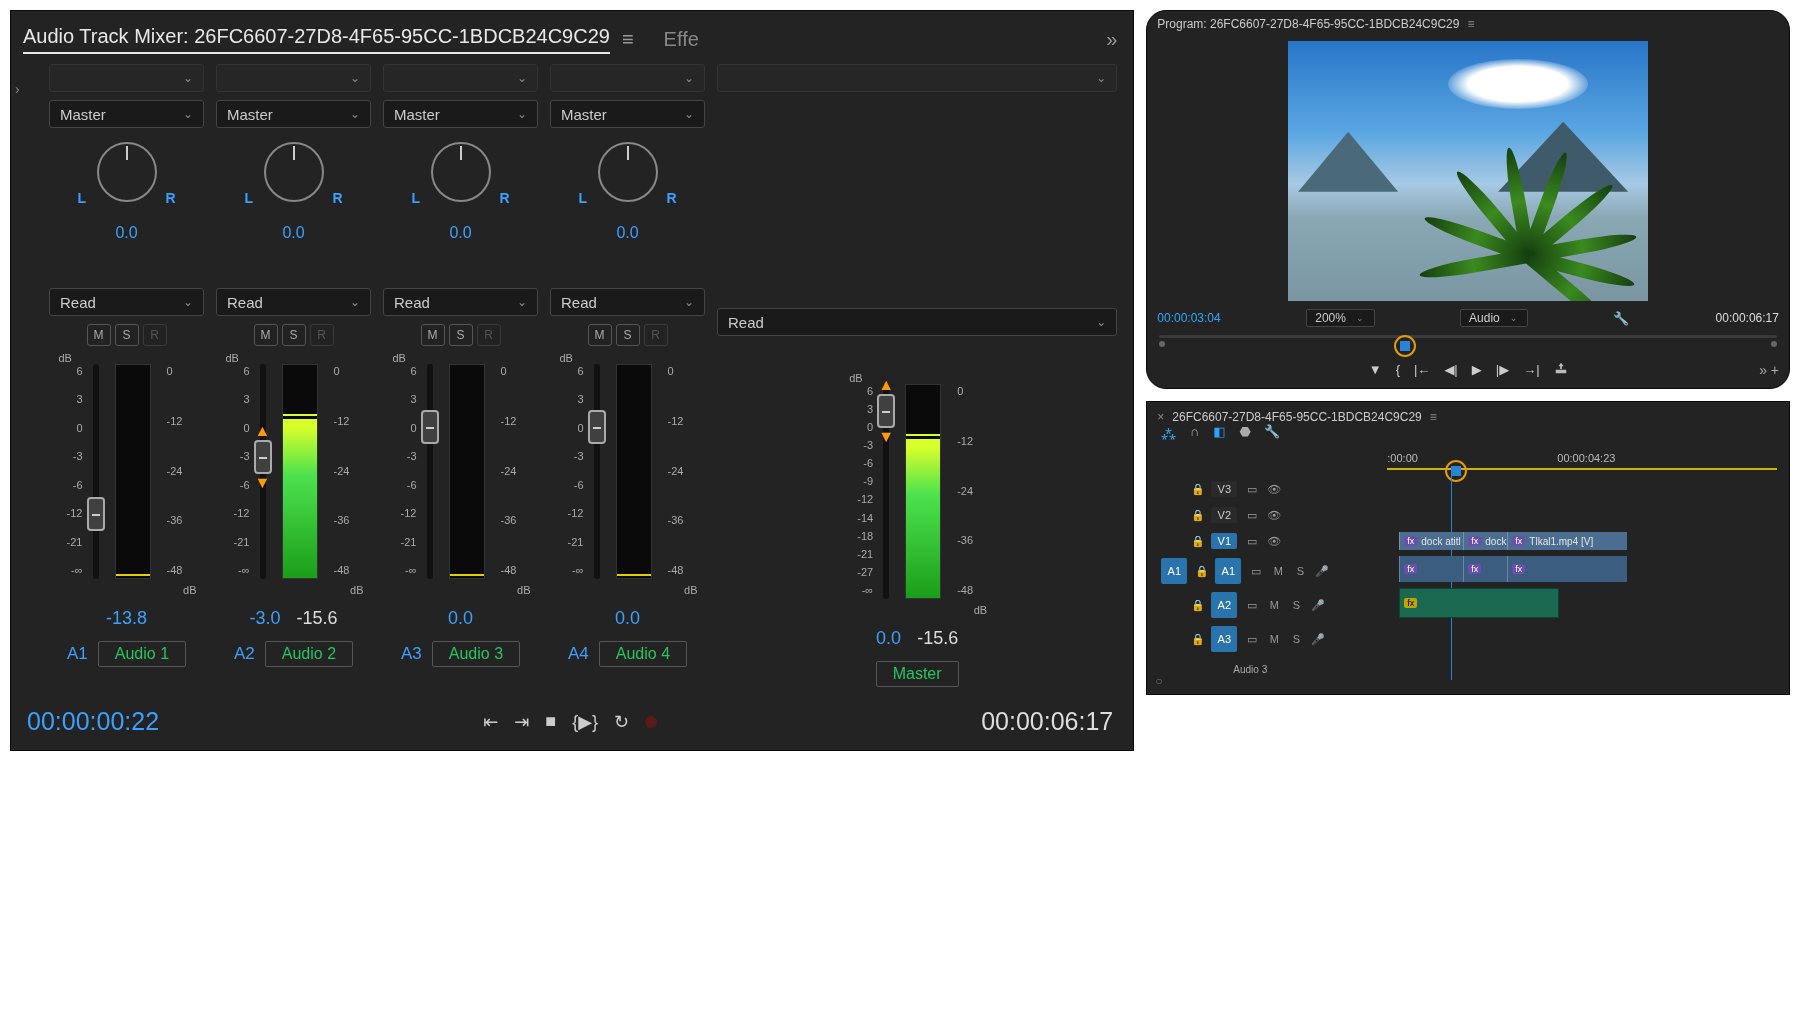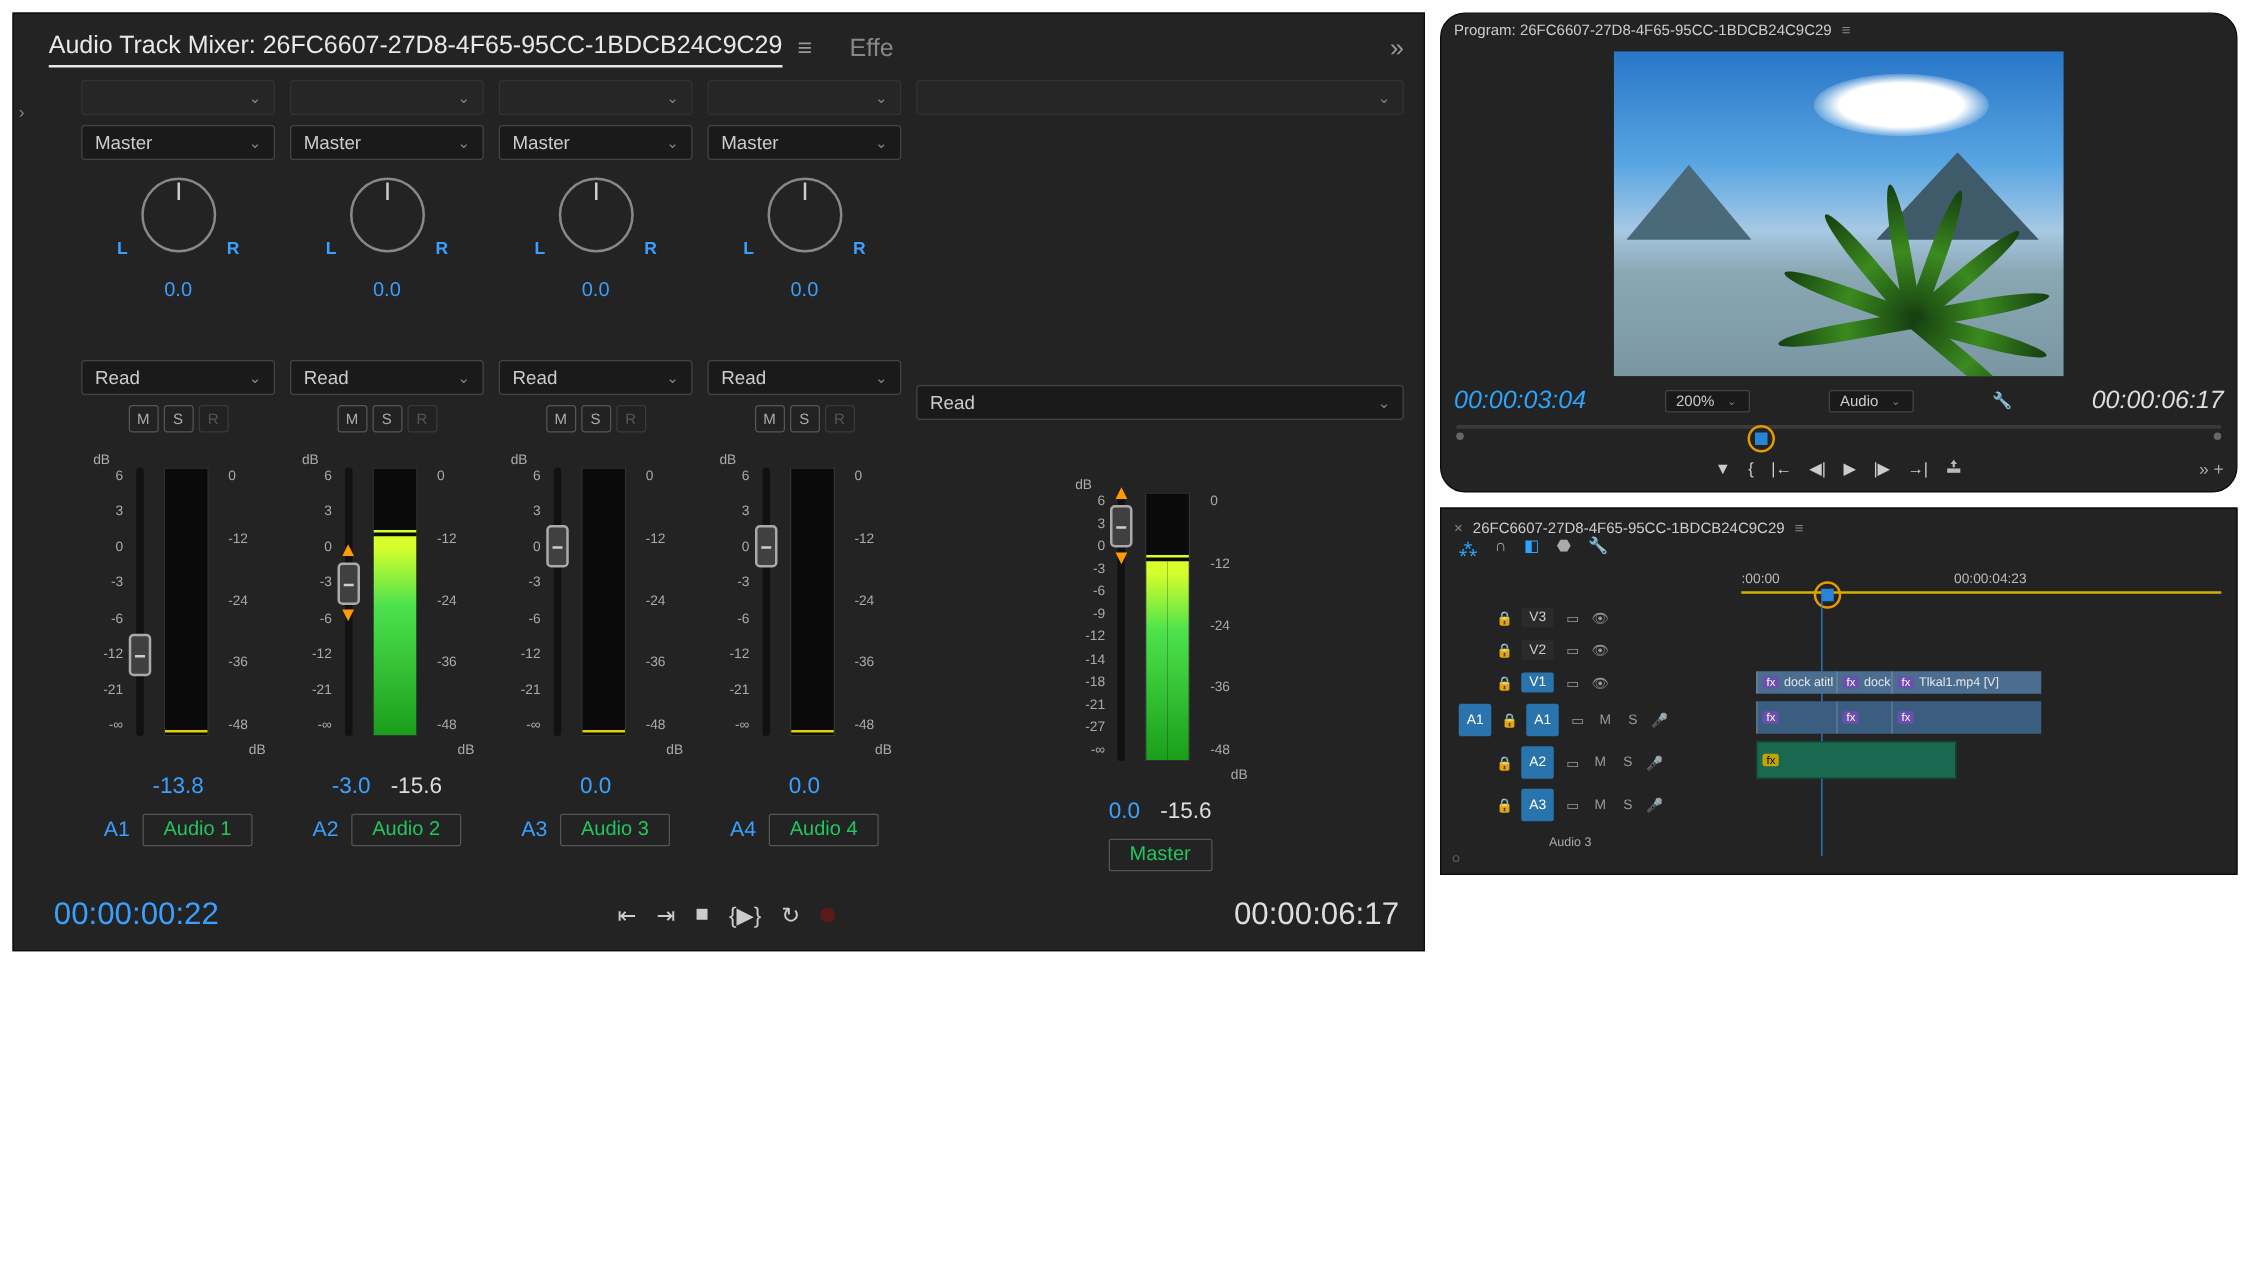--- a/index.html
+++ b/index.html
@@ -1,18 +1,18 @@
 <!DOCTYPE html>
 <html><head>
 <meta charset="utf-8">
 <style>
 * { margin: 0; padding: 0; box-sizing: border-box; font-family: -apple-system, "Segoe UI", Arial, sans-serif; }
 body { background: #fff; padding: 10px; display: flex; gap: 12px; }
 .panel { background: #232323; border: 1px solid #0a0a0a; color: #d0d0d0; }
-.left { flex: 1.7; display: flex; flex-direction: column; padding: 8px 16px 14px 28px; position: relative; }
+.left { flex: 1.7; display: flex; flex-direction: column; padding: 8px 16px 14px 12px; position: relative; }
 .right { flex: 1; display: flex; flex-direction: column; gap: 12px; }
 
 
 .mixer-header { display: flex; align-items: center; gap: 12px; padding: 6px 0 10px 0; font-size: 20px; }
 .mixer-title { color: #e8e8e8; border-bottom: 2px solid #e8e8e8; padding-bottom: 4px; }
 .mixer-header .menu-icon, .mixer-header .more { color: #999; cursor: pointer; }
 .mixer-header .effe { color: #888; margin-left: 18px; font-size: 20px; }
 .expand-arrow { position: absolute; left: 4px; top: 70px; color:#888; font-size:14px; }
 
 .tracks { display: flex; gap: 12px; padding-left: 26px; }
@@ -29,21 +29,21 @@
 .pan-knob .L { position: absolute; left: -14px; bottom: 6px; color:#3aa0ff; font-size: 14px; font-weight: bold; }
 .pan-knob .R { position: absolute; right: -14px; bottom: 6px; color:#3aa0ff; font-size: 14px; font-weight: bold; }
 .pan-val { color:#3aa0ff; font-size: 16px; margin-top: 4px; }
 
 .spacer { height: 30px; }
 
 .msr { display: flex; gap: 4px; }
 .msr span { width: 24px; height: 22px; border:1px solid #555; border-radius:3px; display:flex; align-items:center; justify-content:center; font-size:12px; color:#aaa; background:#222; }
 .msr span.dis { color:#555; border-color:#3a3a3a; }
 
-.fader-block { position: relative; width: 140px; height: 240px; display:flex; justify-content:center; margin-top:12px; }
+.fader-block { position: relative; width: 140px; height: 240px; display:flex; justify-content:center; margin-top:2px; }
 .scale-left, .scale-right { position:absolute; top:10px; font-size:11px; color:#aaa; line-height:1; display:flex; flex-direction:column; justify-content:space-between; height:210px; }
 .scale-left { left: 0; text-align:right; width:26px; }
 .scale-right { right:0; text-align:left; width:30px; }
 .scale-left .lbl, .scale-right .lbl { display:block; }
 .db-top-l { position:absolute; left:2px; top:-4px; font-size:11px; color:#aaa; }
 .db-bot-r { position:absolute; right:0; bottom:0; font-size:11px; color:#aaa; }
 
 .fader-rail { position:absolute; left:36px; top:8px; width:6px; height:215px; background:#111; border-radius:3px; }
 .fader-handle { position:absolute; left:30px; width:18px; height:34px; border:2px solid #aaa; border-radius:4px; background:#404040; }
 .fader-handle::after { content:""; position:absolute; left:3px; right:3px; top:50%; height:2px; background:#ccc; }
@@ -77,21 +77,21 @@
 .prog-video { margin: 10px auto 8px auto; width: 360px; height: 260px; position:relative; overflow:hidden; }
 .sky { position:absolute; inset:0; background: linear-gradient(to bottom, #2876c8 0%, #5aa6e2 35%, #a7c9e4 55%, #8aa7b4 68%, #7a96a3 100%); }
 .mtn { position:absolute; bottom:42%; width:100px; height:60px; background:#4a6a7a; clip-path: polygon(0 100%, 50% 0, 100% 100%); }
 .mtn.m1 { left:10px; }
 .mtn.m2 { right:20px; width:130px; height:70px; background:#3f5a68; }
 .cloud { position:absolute; top:18px; left:160px; width:140px; height:50px; background: radial-gradient(ellipse at center,#fff 0%, #fff 50%, rgba(255,255,255,0) 75%); border-radius:50%; }
 .palm { position:absolute; bottom:-10px; right:10px; width:220px; height:160px; }
 .palm span { position:absolute; left:50%; bottom:30%; width:110px; height:14px; background:linear-gradient(to right,#153f10,#3b8a1f,#153f10); border-radius: 0 100% 100% 0/ 0 100% 100% 0; transform-origin:left center; }
 
 .prog-ctrls { display:flex; align-items:center; justify-content:space-between; font-size:13px; color:#ccc; gap:8px; margin-top:4px; }
-.prog-ctrls .tc { color:#2aa5ff; font-size:20px;font-style:italic; }
+.prog-ctrls .tc { color:#2aa5ff; font-size:12px; }
 .mini-dd { background:#1a1a1a; border:1px solid #444; padding:1px 10px 1px 8px; border-radius:2px; font-size:12px; display:flex; gap:10px; align-items:center; }
 .prog-scrub { position:relative; height:18px; margin:6px 2px 2px 2px; }
 .prog-scrub .line { height:3px; background:#3a3a3a; margin-top:8px; border-radius:2px; }
 .prog-scrub .head { position:absolute; top:0; left:38%; width:16px; height:16px; }
 .circle-mark { width:22px; height:22px; border:2px solid #e69a00; border-radius:50%; display:flex; align-items:center; justify-content:center; }
 .bluehead { width:10px; height:10px; background:#2a84d6; }
 .prog-scrub .dot-l { position:absolute; left:0; top:6px; width:6px; height:6px; background:#666; border-radius:50%; }
 .prog-scrub .dot-r { position:absolute; right:0; top:6px; width:6px; height:6px; background:#666; border-radius:50%; }
 .prog-btns { display:flex; gap:14px; justify-content:center; margin-top:8px; color:#ccc; font-size:13px; align-items:center; }
 .prog-btns span { cursor:pointer; }

